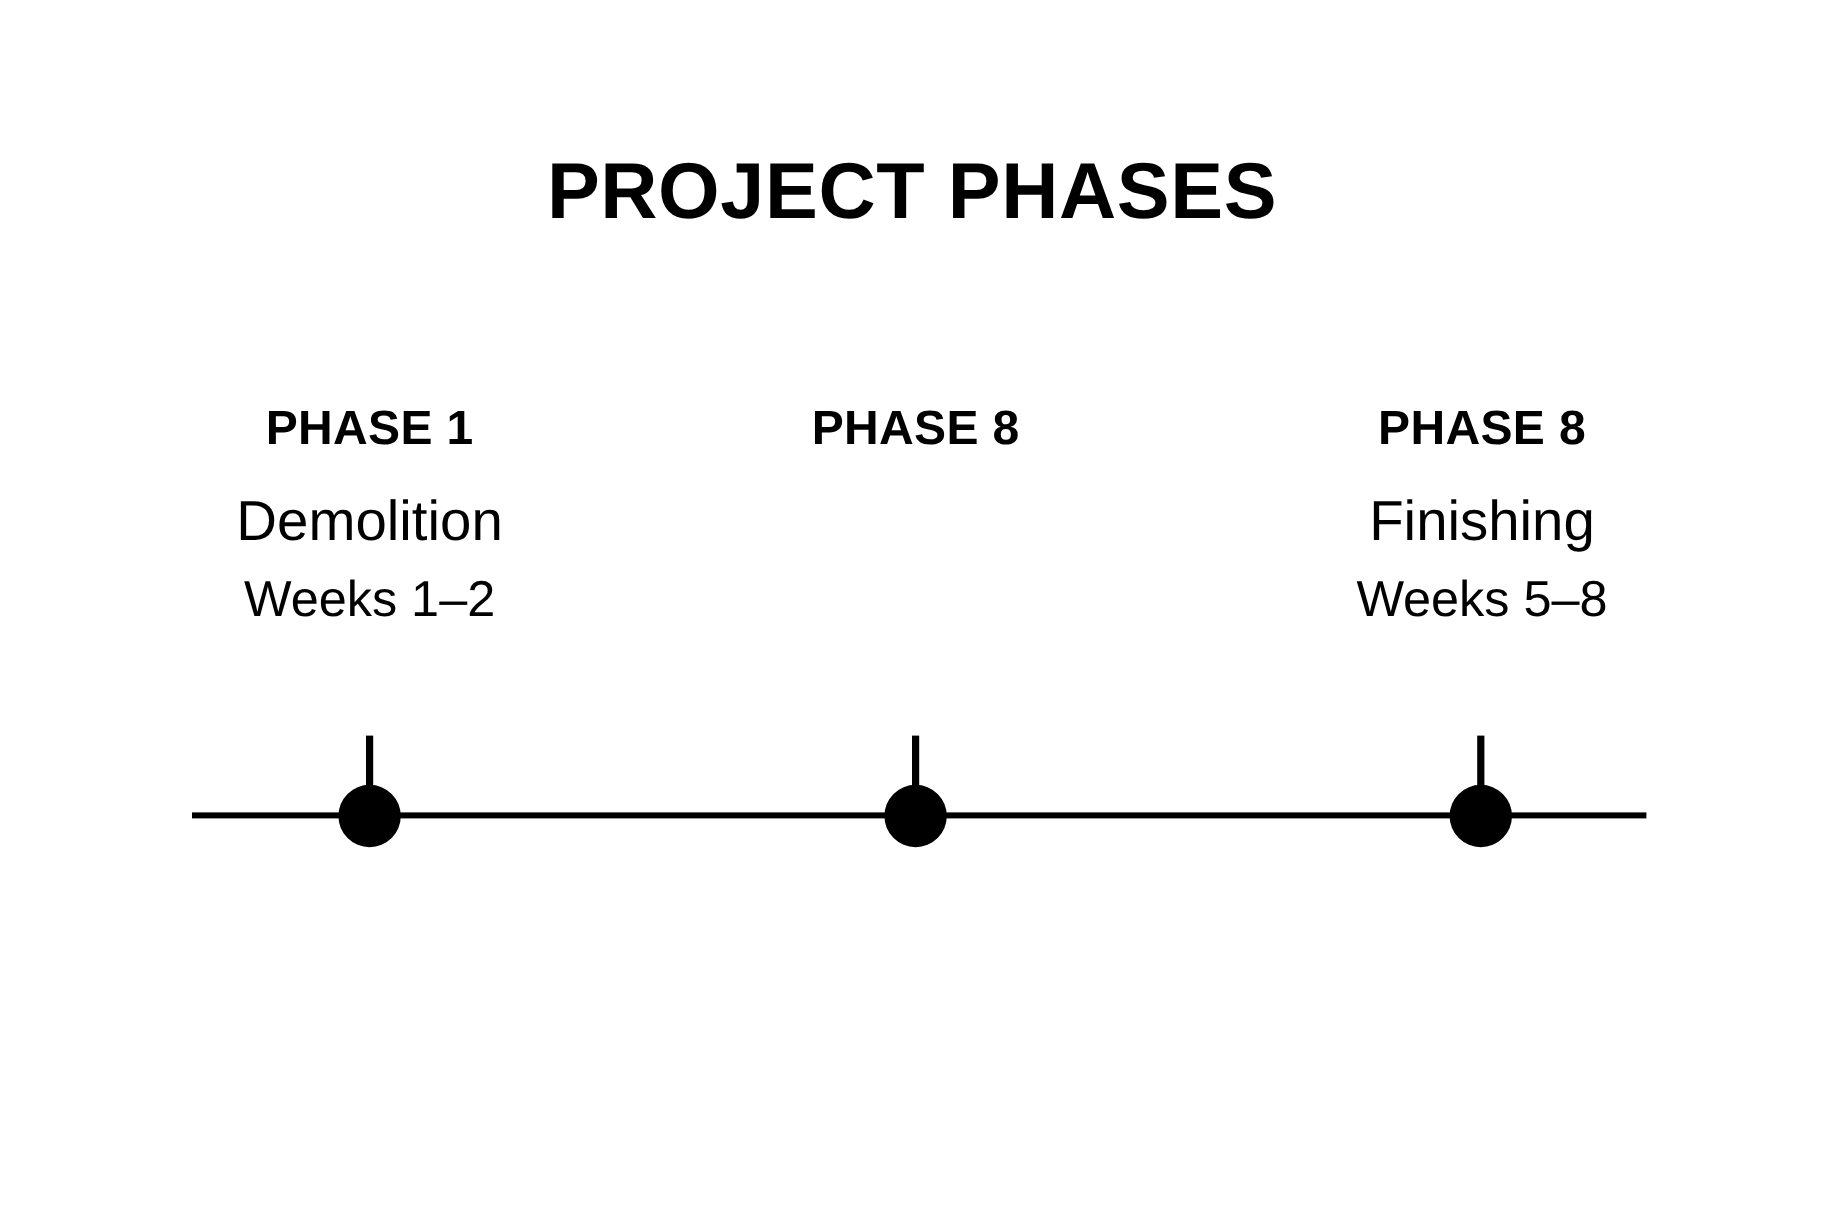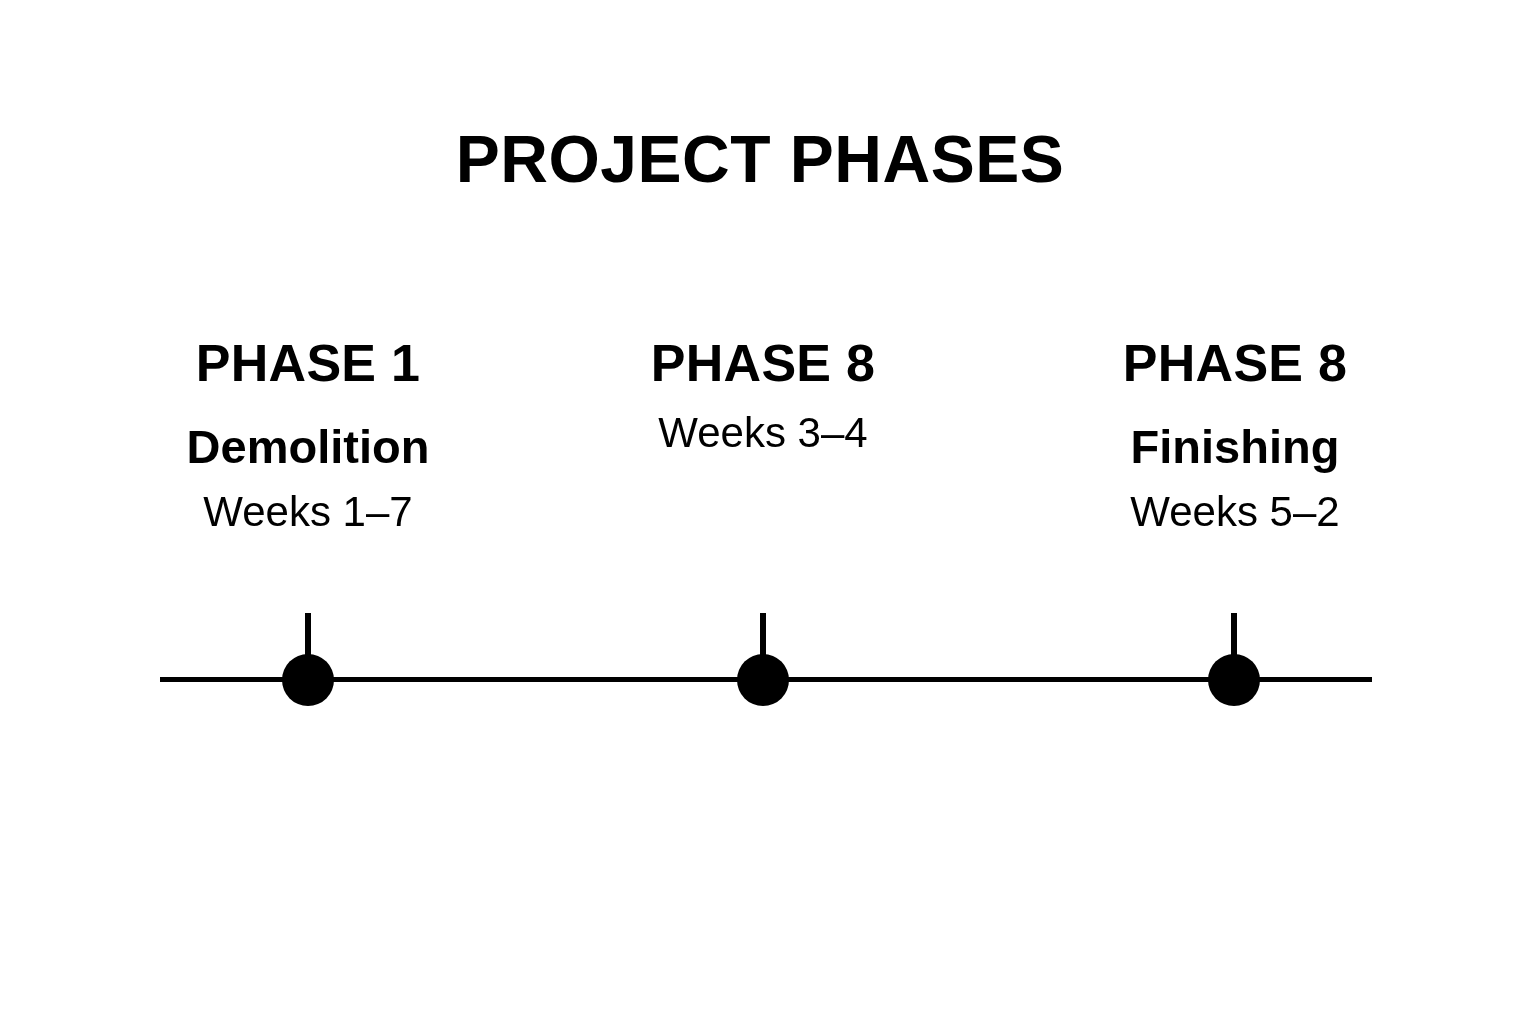--- a/index.html
+++ b/index.html
@@ -36,29 +36,29 @@
 
   
   .phase-block {
     position: absolute;
     top: 336px;
     width: 420px;
     text-align: center;
     color: #000000;
   }
   .phase-heading {
-    font-size: 52px;
+    font-size: 40px;
     font-weight: bold;
     line-height: 1.06;
     letter-spacing: 0.3px;
     white-space: nowrap;
   }
   .phase-name {
     font-size: 47px;
-    font-weight: bold;
+    font-weight: normal;
     line-height: 1.0;
     margin-top: 32px;
     white-space: nowrap;
   }
   .phase-weeks {
     font-size: 42px;
     font-weight: normal;
     line-height: 1.0;
     margin-top: 21px;
     white-space: nowrap;
@@ -102,32 +102,31 @@
 </head>
 <body>
 
 <div id="canvas">
 
   <div id="diagram-title">PROJECT PHASES</div>
 
   <div class="phase-block" style="left: 98px;">
     <div class="phase-heading">PHASE 1</div>
     <div class="phase-name">Demolition</div>
-    <div class="phase-weeks">Weeks 1–7</div>
+    <div class="phase-weeks">Weeks 1–2</div>
   </div>
 
   <div class="phase-block" style="left: 553px;">
     <div class="phase-heading">PHASE 8</div>
-    <div class="phase-weeks">Weeks 3–4</div>
   </div>
 
   <div class="phase-block" style="left: 1025px;">
     <div class="phase-heading">PHASE 8</div>
     <div class="phase-name">Finishing</div>
-    <div class="phase-weeks">Weeks 5–2</div>
+    <div class="phase-weeks">Weeks 5–8</div>
   </div>
 
   <div id="timeline-axis"></div>
 
   <div class="timeline-marker" style="left: 308px;">
     <div class="marker-stem"></div>
     <div class="marker-dot"></div>
   </div>
 
   <div class="timeline-marker" style="left: 763px;">

